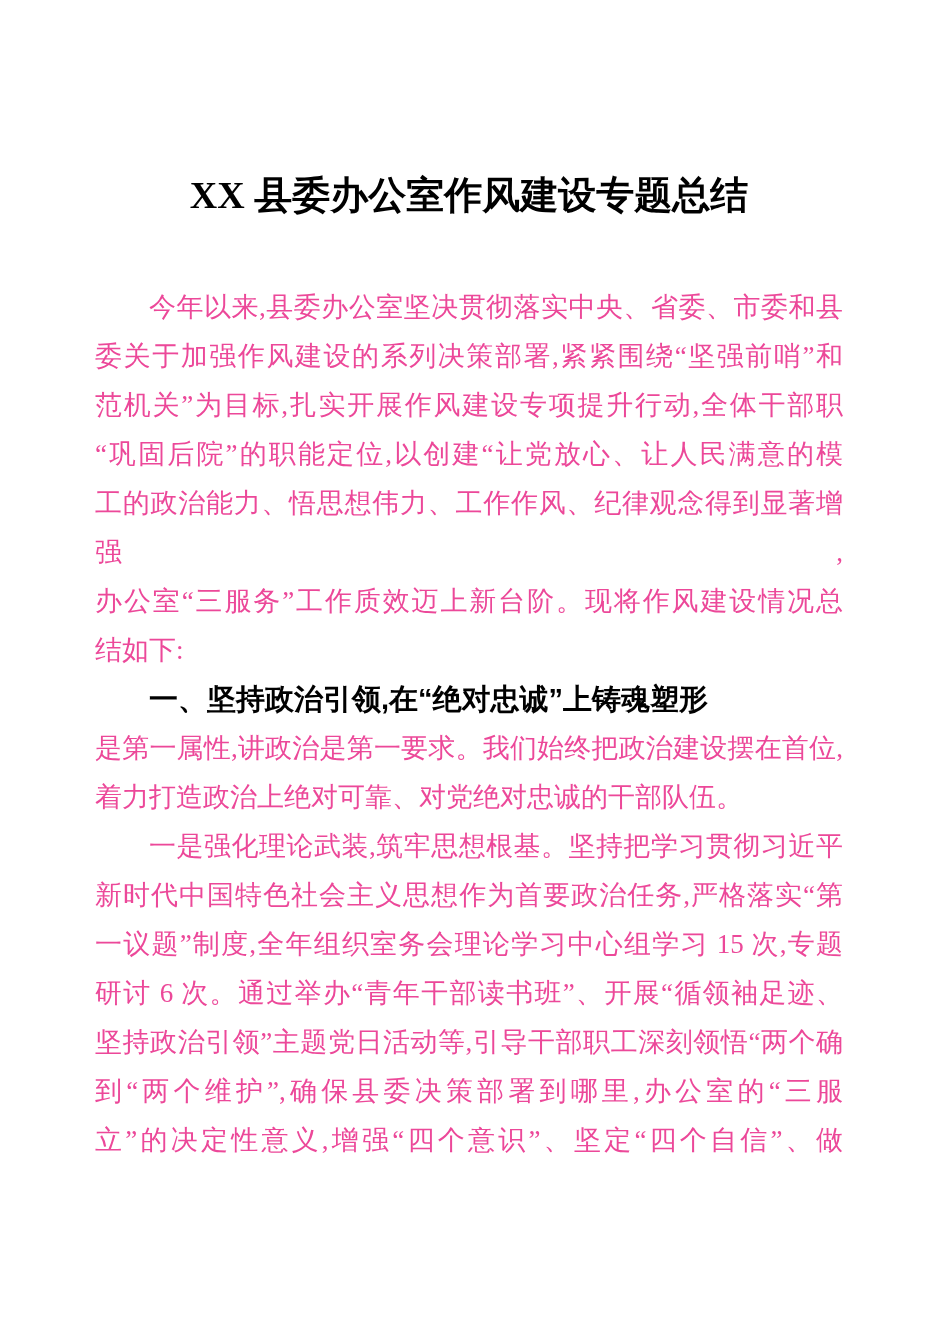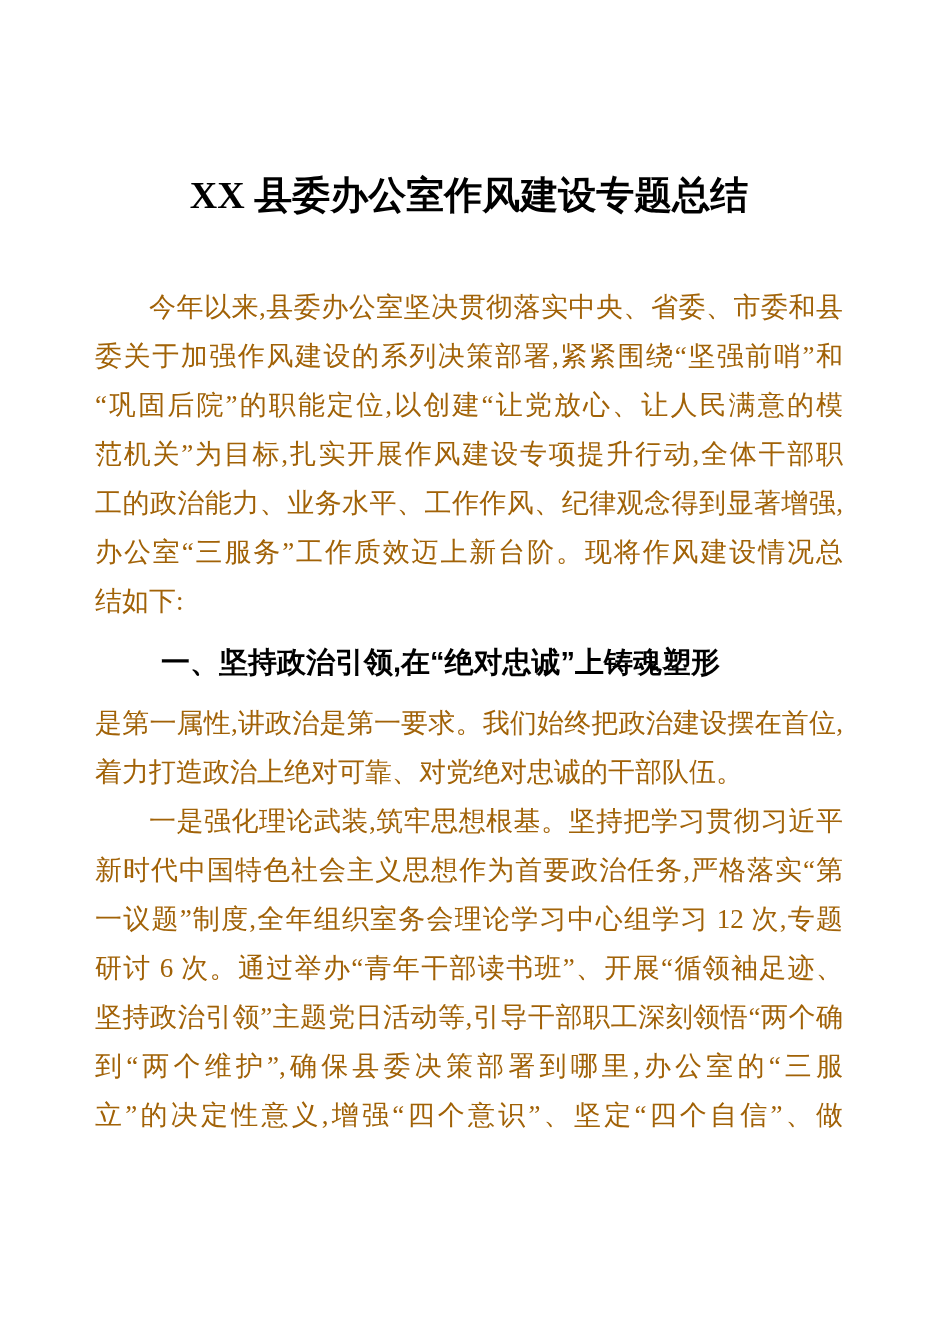--- a/index.html
+++ b/index.html
@@ -25,27 +25,27 @@
     font-size: 38px;
     line-height: 46px;
     color: #000000;
     white-space: nowrap;
   }
   .para {
     margin: 0;
     font-family: "Liberation Serif", "DejaVu Serif", serif;
     font-size: 27px;
     line-height: 49px;
-    color: #a16207;
+    color: #ec4899;
   }
   .para-intro {
     margin-top: 65px;
   }
   .section-heading {
-    margin: 12px;
+    margin: 0;
     font-family: "Liberation Sans", "DejaVu Sans", sans-serif;
     font-weight: bold;
     font-size: 29px;
     line-height: 49px;
     color: #000000;
     padding-left: 54px;
     white-space: nowrap;
   }
   .line {
     text-align: justify;
@@ -60,36 +60,36 @@
 </style>
 </head>
 <body>
 
 <div class="page">
   <h1 class="doc-title">XX 县委办公室作风建设专题总结</h1>
 
   <div class="para para-intro">
       <div class="line indent">今年以来,县委办公室坚决贯彻落实中央、省委、市委和县</div>
       <div class="line">委关于加强作风建设的系列决策部署,紧紧围绕“坚强前哨”和</div>
+      <div class="line">范机关”为目标,扎实开展作风建设专项提升行动,全体干部职</div>
       <div class="line">“巩固后院”的职能定位,以创建“让党放心、让人民满意的模</div>
-      <div class="line">范机关”为目标,扎实开展作风建设专项提升行动,全体干部职</div>
-      <div class="line">工的政治能力、业务水平、工作作风、纪律观念得到显著增强,</div>
+      <div class="line">工的政治能力、悟思想伟力、工作作风、纪律观念得到显著增强,</div>
       <div class="line">办公室“三服务”工作质效迈上新台阶。现将作风建设情况总</div>
       <div class="line last">结如下:</div>
     </div>
 
   <h2 class="section-heading">一、坚持政治引领,在“绝对忠诚”上铸魂塑形</h2>
 
   <div class="para">
       <div class="line">是第一属性,讲政治是第一要求。我们始终把政治建设摆在首位,</div>
       <div class="line last">着力打造政治上绝对可靠、对党绝对忠诚的干部队伍。</div>
     </div>
 
   <div class="para">
       <div class="line indent">一是强化理论武装,筑牢思想根基。坚持把学习贯彻习近平</div>
       <div class="line">新时代中国特色社会主义思想作为首要政治任务,严格落实“第</div>
-      <div class="line">一议题”制度,全年组织室务会理论学习中心组学习 12 次,专题</div>
+      <div class="line">一议题”制度,全年组织室务会理论学习中心组学习 15 次,专题</div>
       <div class="line">研讨 6 次。通过举办“青年干部读书班”、开展“循领袖足迹、</div>
       <div class="line">坚持政治引领”主题党日活动等,引导干部职工深刻领悟“两个确</div>
       <div class="line">到“两个维护”,确保县委决策部署到哪里,办公室的“三服</div>
       <div class="line">立”的决定性意义,增强“四个意识”、坚定“四个自信”、做</div>
     </div>
 </div>
 
 </body></html>

